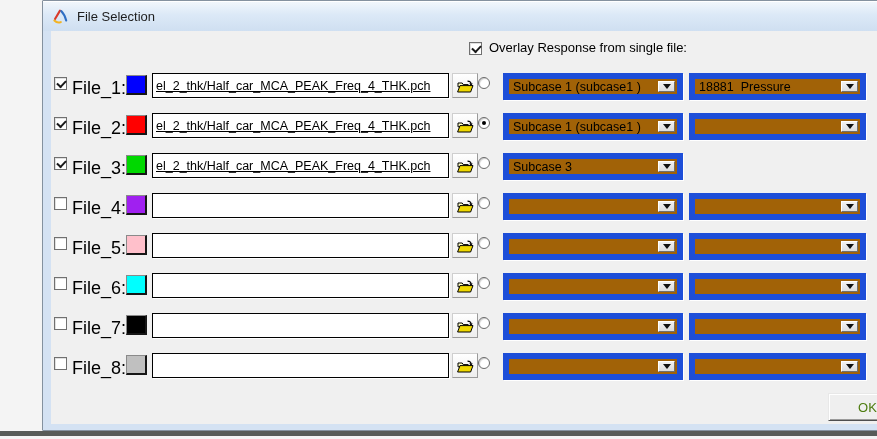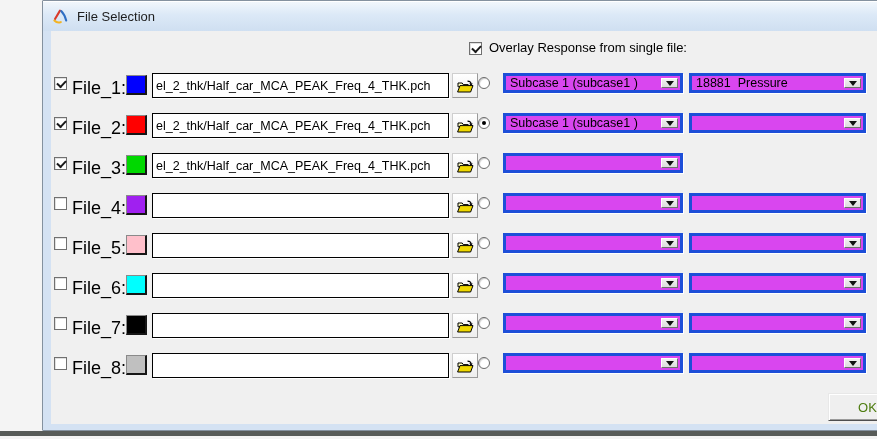--- a/index.html
+++ b/index.html
@@ -68,31 +68,32 @@
   .row .swatch {
     position:absolute; left:75px; top:8px; width:21px; height:20px;
     border:1px solid #8a8a8a; border-right:2px solid #161616; border-bottom:2px solid #161616;
     background:#0000ff;
   }
   .file-input {
     position:absolute; left:101px; top:6px; width:297px; height:25px;
     border:1px solid #000; background:#fff; padding:0 3px;
     font-family:"Liberation Sans","DejaVu Sans",sans-serif; font-size:12.5px;
     box-shadow:1px 1px 0 #ffffff;
+    text-decoration:underline;
   }
   .folder-btn {
     position:absolute; left:401px; top:6px; width:26px; height:25px;
     background:linear-gradient(#ffffff,#eeeeee);
     border:1px solid #9a9a9a; border-top-color:#cfcfcf; border-left-color:#cfcfcf;
     display:flex; align-items:center; justify-content:center; padding:0;
   }
   .row .radio { left:427px; top:10px; }
   .combo {
-    position:absolute; top:6px; height:20px; background:#d946ef;
-    border:3px solid #1d4ed8; box-shadow:1px 1px 0 #ffffff;
+    position:absolute; top:6px; height:27px; background:#a16207;
+    border:6px solid #1d4ed8; box-shadow:1px 1px 0 #ffffff;
   }
   .combo.c1 { left:452px; width:180px; }
   .combo.c2 { left:638px; width:177px; }
   .combo-text {
     position:absolute; left:4px; right:22px; top:50%; transform:translateY(-50%);
     font-size:12.5px; white-space:pre; overflow:hidden;
   }
   .combo-btn {
     position:absolute; right:2px; top:2px; bottom:2px; width:17px;
     background:linear-gradient(#f2f2f2,#dcdcdc);
@@ -201,20 +202,21 @@
     <button class="folder-btn">
       <svg width="19" height="17" viewBox="0 0 19 17">
         <path d="M11.5 4.2 C14.2 4.2 15 5 15 7.2" fill="none" stroke="#000" stroke-width="1.2"></path>
         <path d="M15 8.8 L13.2 6.6 L16.8 6.6 Z" fill="#000"></path>
         <path d="M2 6 h4.2 l1 1.6 h5 v2.2 H2 Z" fill="#ffffc4" stroke="#000" stroke-width="1"></path>
         <path d="M1.6 15 L4 8.6 H17 L14.6 15 Z" fill="#efd800" stroke="#000" stroke-width="1"></path>
       </svg>
     </button>
     <span class="radio"></span>
     <div class="combo c1">
+      <span class="combo-text">Subcase 3</span>
       <span class="combo-btn">
         <i class="caret"></i>
       </span>
     </div>
   </div>
           <div class="row">
     <span class="cb"></span>
     <span class="lbl">File_4:</span>
     <span class="swatch" style="background: rgb(160, 32, 240);"></span>
     <input type="text" class="file-input" style="">

